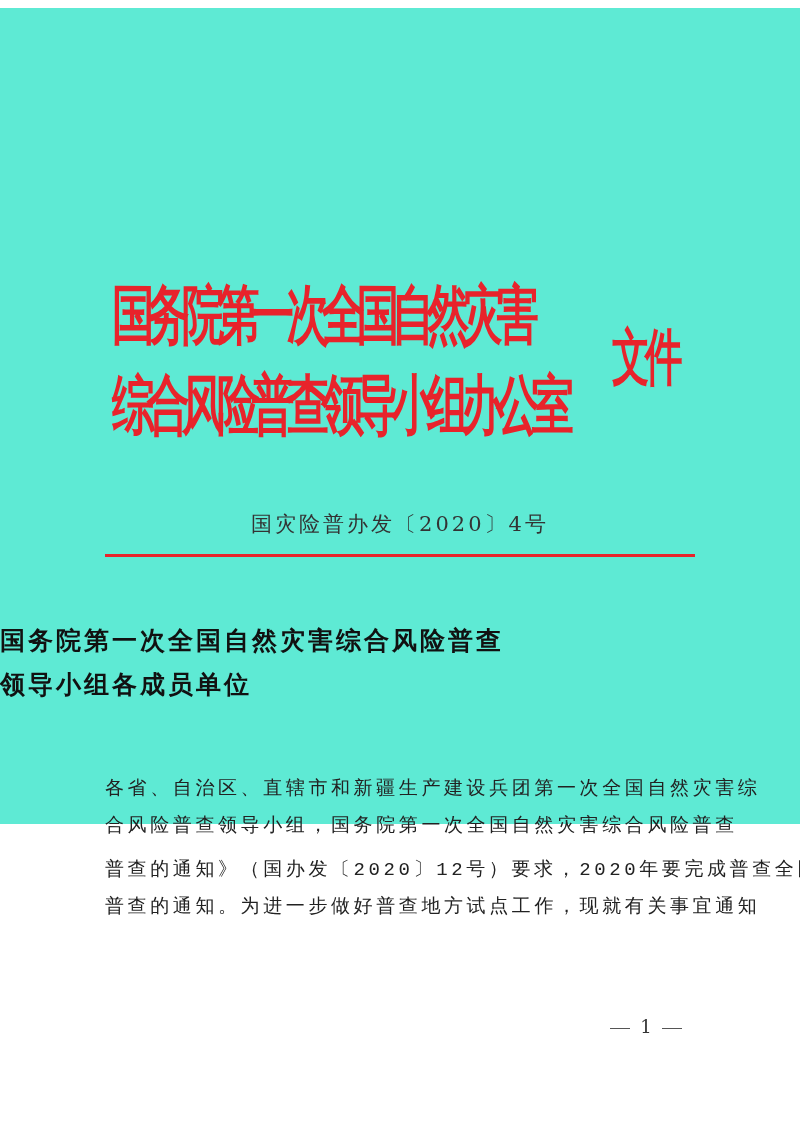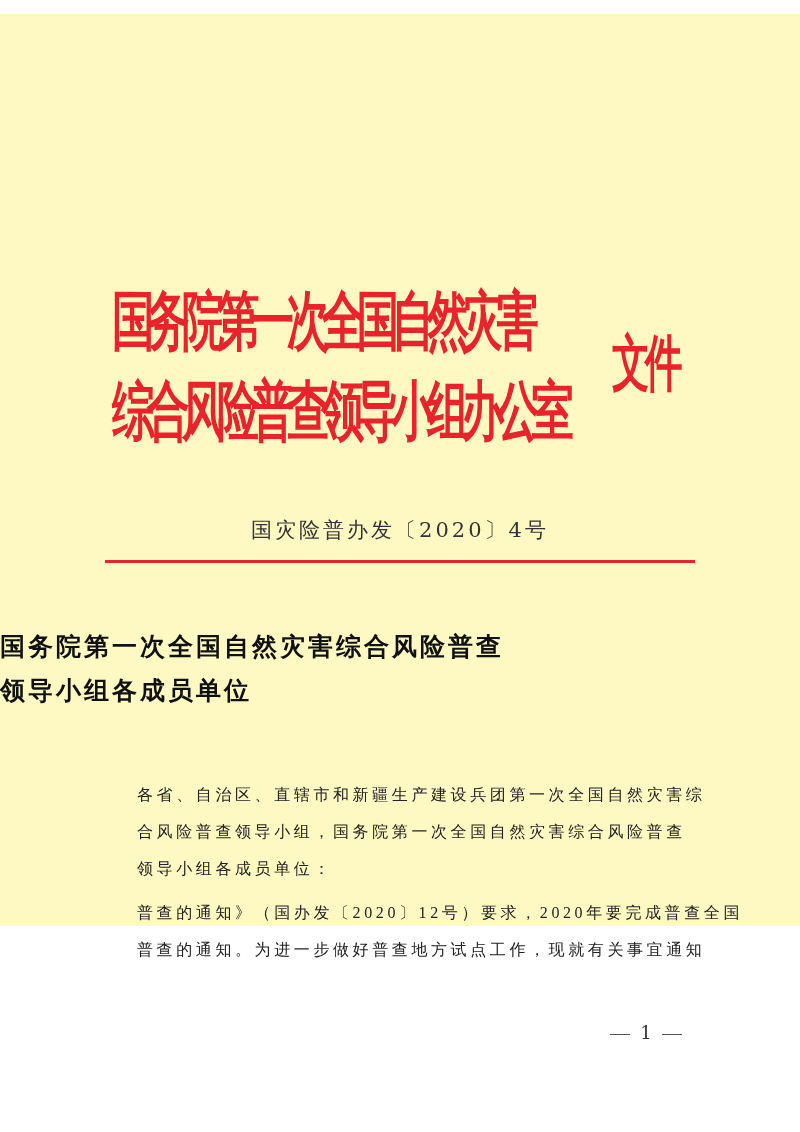--- a/index.html
+++ b/index.html
@@ -10,23 +10,23 @@
   body {
     width: 800px;
     height: 1132px;
     position: relative;
     overflow: hidden;
     font-family: "DejaVu Serif", "Liberation Serif", serif;
     color: #1a1a1a;
   }
   .page {
     position: absolute;
-    left: 0; top: 14px;
-    width: 800px; height: 912px;
-    background: #fef9c3;
+    left: 0; top: 8px;
+    width: 800px; height: 816px;
+    background: #5eead4;
   }
   
   .masthead {
     position: absolute;
     left: 112px;
     top: 270px;
     width: 590px;
     height: 180px;
   }
   .masthead-org {
@@ -102,24 +102,23 @@
     height: 44px;
     line-height: 38px;
     letter-spacing: 3px;
   }
   
   .body-text {
     position: absolute;
     left: 105px;
     top: 764px;
     width: 590px;
-    font-family: Liberation Serif, serif;
-    font-size: 16px;
+    font-family: Liberation Mono, monospace;
+    font-size: 19px;
     color: #222222;
-    margin-left: 32px;
   }
   .body-line {
     display: block;
     height: 37px;
     line-height: 34px;
     white-space: nowrap;
     letter-spacing: 3.6px;
   }
   .body-line.indent {
     padding-left: 45px;
@@ -168,21 +167,20 @@
 
   <div class="title">
     <span class="title-line">国务院第一次全国自然灾害综合风险普查</span>
     <span class="title-line">领导小组各成员单位</span>
   </div>
 
   <div class="body-text">
     <div>
       <span class="body-line">各省、自治区、直辖市和新疆生产建设兵团第一次全国自然灾害综</span>
       <span class="body-line">合风险普查领导小组，国务院第一次全国自然灾害综合风险普查</span>
-      <span class="body-line">领导小组各成员单位：</span>
     </div>
     <div class="para-gap"></div>
     <div>
       <span class="body-line">普查的通知》（国办发〔2020〕12号）要求，2020年要完成普查全国</span>
       <span class="body-line">普查的通知。为进一步做好普查地方试点工作，现就有关事宜通知</span>
     </div>
   </div>
 
   <div class="page-footer">
     <span class="dash"></span><span>1</span><span class="dash"></span>

